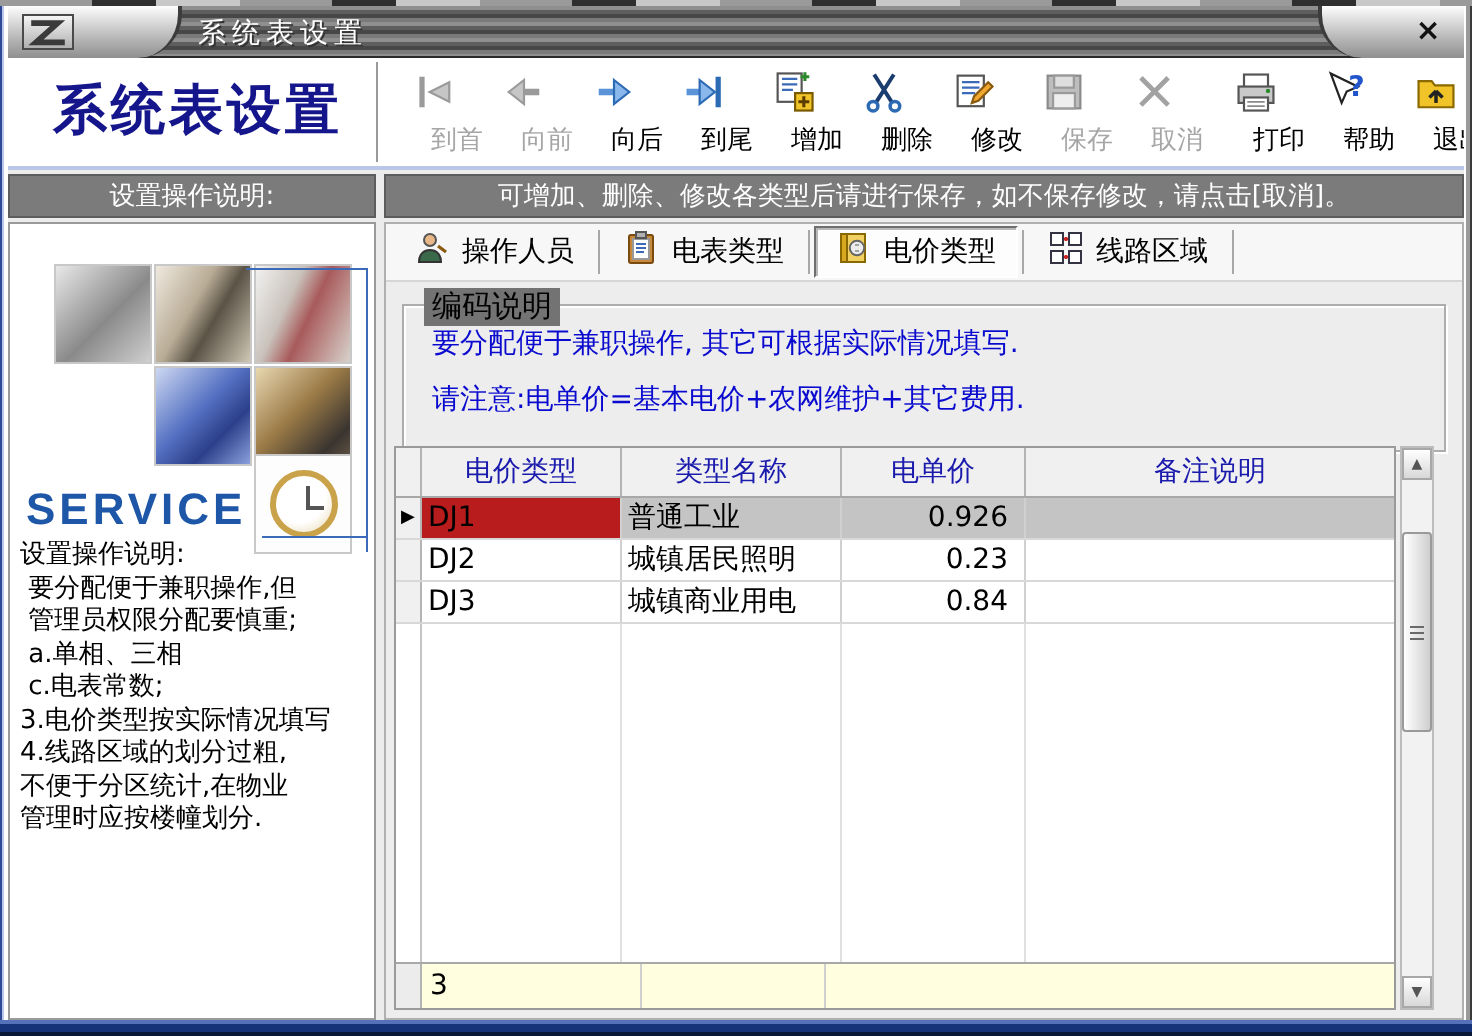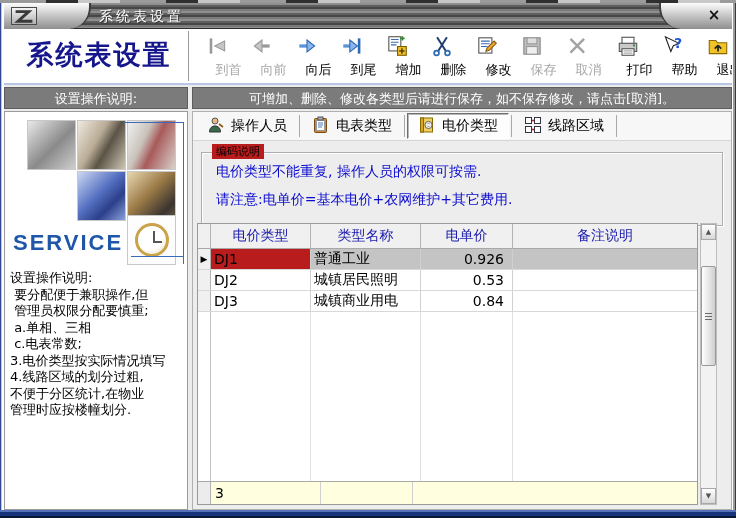--- a/index.html
+++ b/index.html
@@ -50,21 +50,21 @@
   .tbtn.disabled .tlabel{color:#a6a6a6;}
   .tsep{width:1px;height:44px;background:#b0b0b0;margin:3px 3px 0 3px;}
   
   .bar-left{position:absolute;left:4px;top:87px;width:184px;height:22px;background:#7b7b7b;
     color:#fff;text-align:center;line-height:22px;font-size:13px;border:1px solid #5d5d5d;}
   .bar-right{position:absolute;left:192px;right:4px;top:87px;height:22px;background:#7b7b7b;
     color:#fff;text-align:center;line-height:22px;font-size:13px;border:1px solid #5d5d5d;white-space:nowrap;overflow:hidden;}
   
   .sidebar{position:absolute;left:4px;top:111px;width:184px;bottom:8px;background:#ffffff;
     border:1px solid #9a9a9a;}
-  .collage{position:absolute;left:0;top:4px;width:182px;height:150px;}
+  .collage{position:absolute;left:0;top:16px;width:182px;height:150px;}
   .tile{position:absolute;width:49px;height:50px;border:1px solid #c8c8c8;}
   .t-tool{left:22px;top:4px;background:linear-gradient(135deg,#e8e8e8,#8a8a8a 55%,#cfcfcf);}
   .t-pen{left:72px;top:4px;background:linear-gradient(120deg,#efe9df, #b9ac96 40%,#5a5346 60%,#cfc6b4);}
   .t-pens{left:122px;top:4px;background:linear-gradient(115deg,#f2f2f2,#c9c2bb 35%,#a85a5a 55%,#d8d2cc);}
   .t-keyboard{left:72px;top:55px;background:linear-gradient(135deg,#cdd8f2,#5571c2 45%,#2c3f8a 70%,#8ba0dd);}
   .t-leather{left:122px;top:55px;background:linear-gradient(135deg,#e8d7b0,#9a7a46 45%,#3a3430 80%,#6a5a48);}
   .t-watch{left:122px;top:99px;background:#fdfdfd;display:flex;align-items:center;justify-content:center;}
   .watch-face{width:34px;height:34px;border-radius:50%;background:radial-gradient(circle at 40% 35%,#ffffff 55%,#e6d6a8);border:3px solid #c9a24a;position:relative;}
   .watch-face::before{content:"";position:absolute;left:15px;top:5px;width:2px;height:12px;background:#555;}
   .watch-face::after{content:"";position:absolute;left:15px;top:15px;width:9px;height:2px;background:#555;}
@@ -82,21 +82,21 @@
   .tabrow{position:absolute;left:0;right:0;top:0;height:29px;background:#f7f7f7;
     border-bottom:1px solid #d6d6d6;display:flex;align-items:center;padding-left:4px;}
   .tab{height:26px;display:flex;align-items:center;gap:6px;padding:0 10px;font-size:14px;cursor:default;}
   .tab svg{width:18px;height:18px;}
   .tab.active{background:#fdfdfd;border:1px solid;border-color:#6e6e6e #ffffff #ffffff #6e6e6e;
     box-shadow:inset 1px 1px 0 #b8b8b8;}
   .tabsep{width:1px;height:22px;background:#a8a8a8;margin:0 2px;}
   
   .groupbox{position:absolute;left:8px;right:8px;top:40px;height:74px;
     border:1px solid #adadad;box-shadow:1px 1px 0 #ffffff, inset 1px 1px 0 #ffffff;}
-  .groupbox .legend{position:absolute;left:10px;top:-9px;background:#b91c1c;padding:0 4px;font-size:11px;}
+  .groupbox .legend{position:absolute;left:10px;top:-9px;background:#737373;padding:0 4px;font-size:15px;}
   .gb-line{color:#0b0bcf;font-size:14px;margin:10px 0 0 14px;white-space:nowrap;}
   
   .grid{position:absolute;left:4px;top:111px;width:501px;bottom:4px;background:#ffffff;
     border:1px solid #9a9a9a;display:flex;flex-direction:column;}
   .g-header{display:flex;height:25px;background:#f0f0f0;border-bottom:1px solid #a8a8a8;flex:0 0 auto;}
   .g-header .cell{color:#1a1aad;font-size:14px;display:flex;align-items:center;justify-content:center;
     border-right:1px solid #b4b4b4;}
   .cell.c-ind{width:13px;flex:0 0 auto;}
   .cell.c-code{width:100px;flex:0 0 auto;}
   .cell.c-name{width:110px;flex:0 0 auto;}
@@ -324,21 +324,21 @@
               <path d="M9 3.5v2M8 4.5h2" stroke="#cc2222" stroke-width="1.2"></path>
               <path d="M9 12.5v2M8 13.5h2" stroke="#cc2222" stroke-width="1.2"></path>
             </svg></span>
         <span>线路区域</span>
       </div>
       <div class="tabsep"></div>
     </div>
 
     <div class="groupbox">
       <div class="legend">编码说明</div>
-      <div class="gb-line">电价类型不能重复, 操作人员的权限可按需.</div>
+      <div class="gb-line">要分配便于兼职操作, 其它可根据实际情况填写.</div>
       <div class="gb-line">请注意:电单价=基本电价+农网维护+其它费用.</div>
     </div>
 
     <div class="grid">
       <div class="g-header">
         <div class="cell c-ind"></div>
         <div class="cell c-code">电价类型</div>
         <div class="cell c-name">类型名称</div>
         <div class="cell c-price">电单价</div>
         <div class="cell c-note">备注说明</div>
@@ -348,21 +348,21 @@
         <div class="cell c-ind">▶</div>
         <div class="cell c-code">DJ1</div>
         <div class="cell c-name">普通工业</div>
         <div class="cell c-price">0.926</div>
         <div class="cell c-note"></div>
       </div>
       <div class="g-row">
         <div class="cell c-ind"></div>
         <div class="cell c-code">DJ2</div>
         <div class="cell c-name">城镇居民照明</div>
-        <div class="cell c-price">0.53</div>
+        <div class="cell c-price">0.23</div>
         <div class="cell c-note"></div>
       </div>
       <div class="g-row">
         <div class="cell c-ind"></div>
         <div class="cell c-code">DJ3</div>
         <div class="cell c-name">城镇商业用电</div>
         <div class="cell c-price">0.84</div>
         <div class="cell c-note"></div>
       </div>
 

